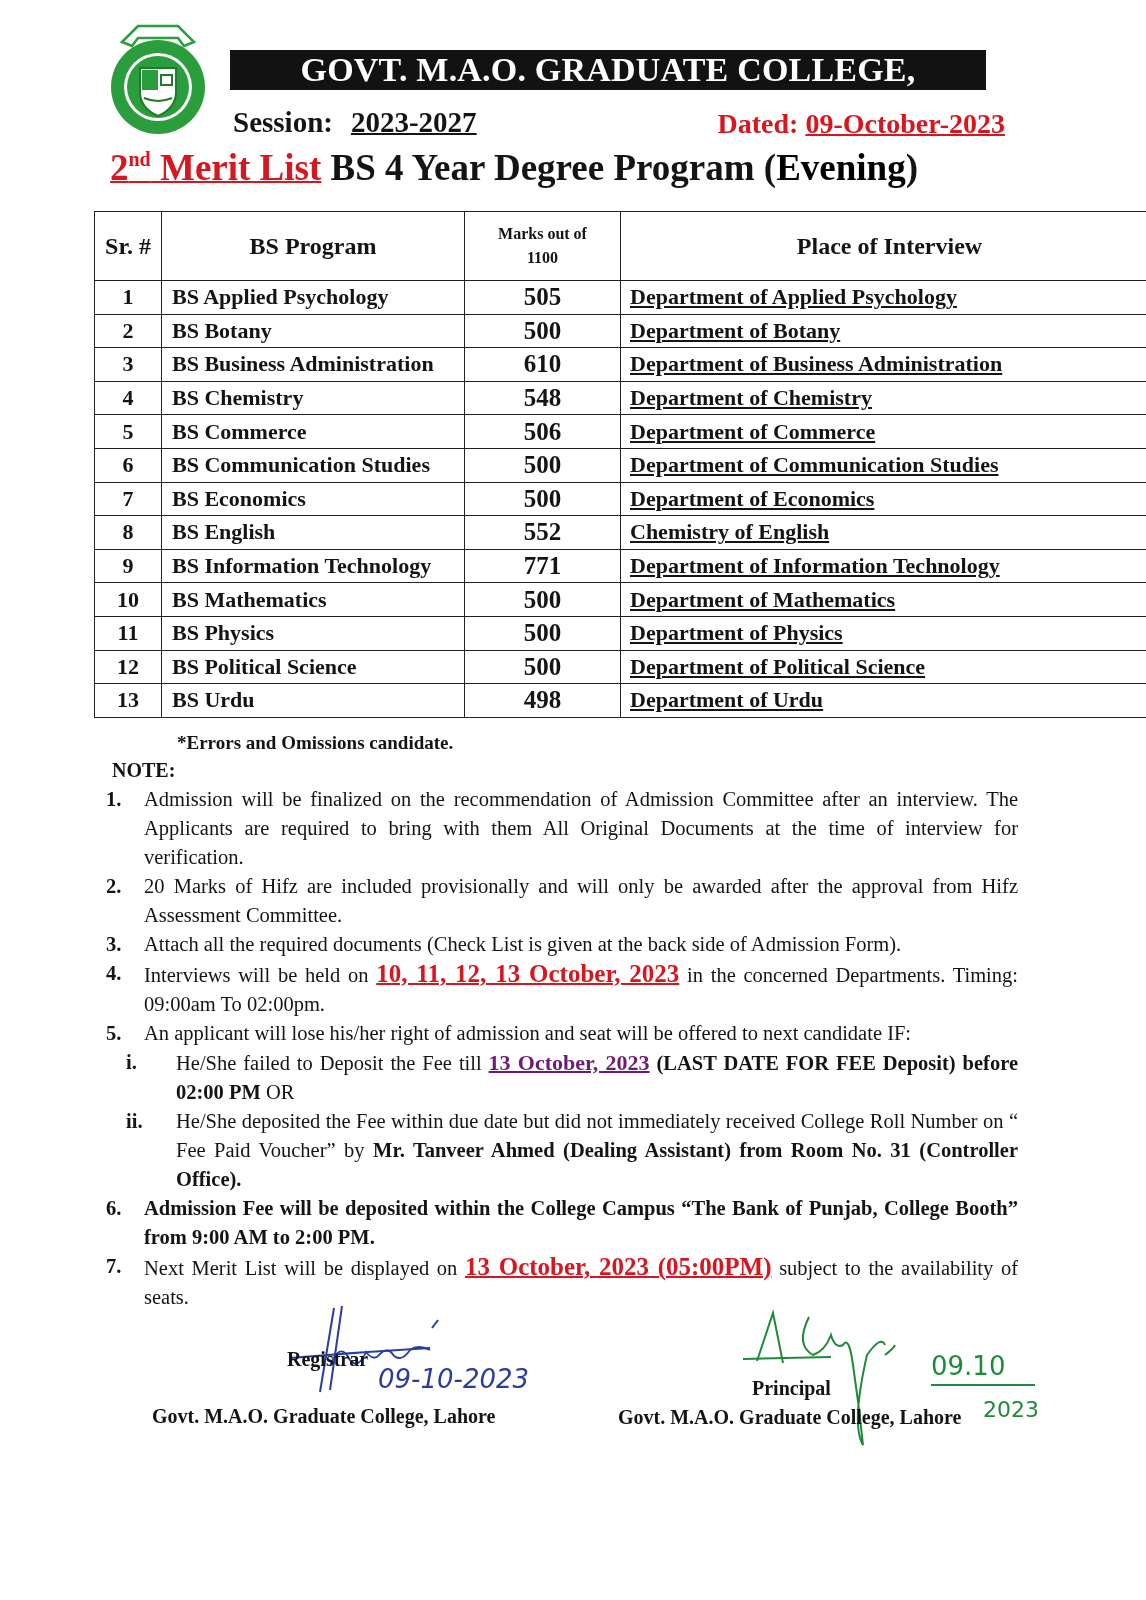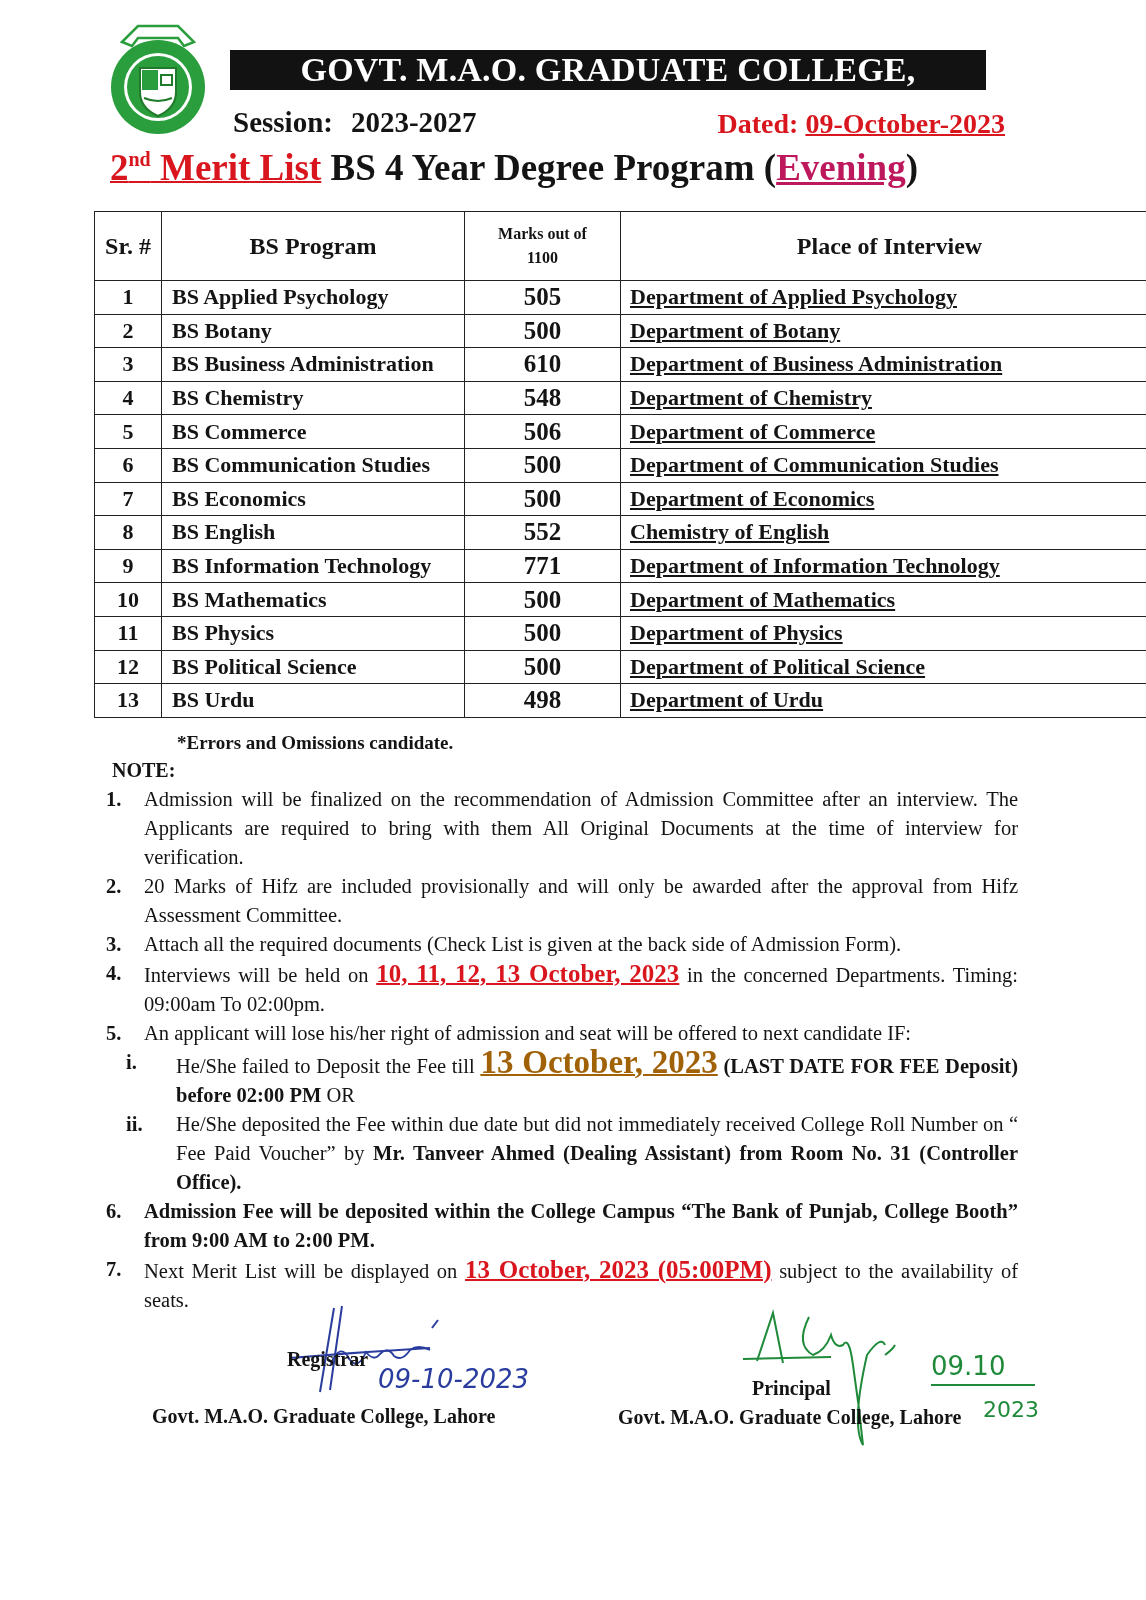--- a/index.html
+++ b/index.html
@@ -8,27 +8,27 @@
     font-family: "Liberation Serif", "DejaVu Serif", serif; color: #141414;
   }
   .abs { position: absolute; }
   
   .logo { left: 108px; top: 12px; width: 100px; height: 125px; }
   .title-bar {
     left: 230px; top: 50px; width: 756px; height: 40px; background: #121212; color: #fff;
     font-size: 34px; font-weight: bold; line-height: 40px; text-align: center; letter-spacing: 0.2px;
   }
   .session { left: 233px; top: 106px; font-size: 29px; font-weight: bold; }
-  .session .val { text-decoration-thickness: 2px; margin-left: 18px; }
+  .session .val { text-decoration: underline; text-decoration-thickness: 2px; margin-left: 18px; }
   .dated { right: 141px; top: 108px; font-size: 28px; font-weight: bold; color: #d9151e; margin-left: 28px; }
   .dated .val { text-decoration: underline; text-decoration-thickness: 2px; }
   .heading { left: 110px; top: 146px; font-size: 37px; font-weight: bold; white-space: nowrap; }
   .heading .red { color: #d9151e; text-decoration: underline; text-decoration-thickness: 2px; }
   .heading sup { font-size: 20px; vertical-align: 14px; }
-  .heading .green { color: #be185d; text-decoration: underline; }
+  .heading .green { color: #000000; }
 
   
   table.merit {
     position: absolute; left: 94px; top: 211px; width: 1065px; border-collapse: collapse;
     font-weight: bold;
   }
   table.merit th, table.merit td { border: 1.5px solid #222; padding: 0; }
   table.merit th { height: 68px; font-size: 24px; text-align: center; }
   table.merit th.marks { font-size: 16px; line-height: 24px; }
   table.merit td { height: 32.6px; font-size: 22px; }
@@ -37,21 +37,21 @@
   td.mk { text-align: center; width: 155px; font-size: 25px !important; }
   td.place { padding-left: 9px !important; text-decoration: underline; }
 
   .errors { left: 177px; top: 732px; font-size: 19px; font-weight: bold; }
   .note-h { left: 112px; top: 759px; font-size: 20px; font-weight: bold; }
 
   .notes { left: 104px; top: 785px; width: 914px; font-size: 20.5px; line-height: 29px; }
   .note { position: relative; padding-left: 40px; text-align: justify; }
   .note .num { position: absolute; left: 2px; top: 0; font-weight: bold; }
   .red-u { color: #d9151e; font-weight: bold; font-size: 25px; text-decoration: underline; text-decoration-thickness: 2px; }
-  .green-u { color: #a16207; font-weight: bold; font-size: 33px; text-decoration: underline; text-decoration-thickness: 2px; }
+  .green-u { color: #701a75; font-weight: bold; font-size: 22px; text-decoration: underline; text-decoration-thickness: 2px; }
   .b { font-weight: bold; }
   .sub { position: relative; padding-left: 72px; text-align: justify; }
   .sub .num { position: absolute; left: 22px; top: 0; font-weight: bold; }
 
   
   .sig1 { left: 280px; top: 1300px; width: 300px; height: 100px; }
   .reg-label { left: 287px; top: 1348px; font-size: 20px; font-weight: bold; }
   .college1 { left: 152px; top: 1405px; font-size: 20px; font-weight: bold; }
   .sig2 { left: 735px; top: 1305px; width: 330px; height: 150px; }
   .prin-label { left: 752px; top: 1377px; font-size: 20px; font-weight: bold; }

